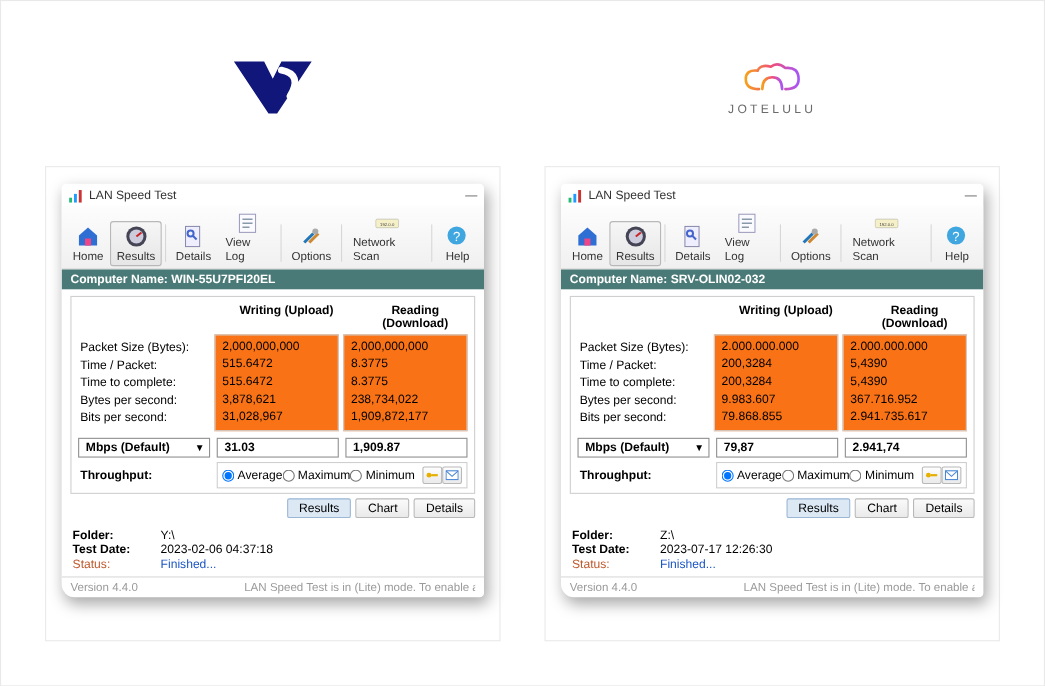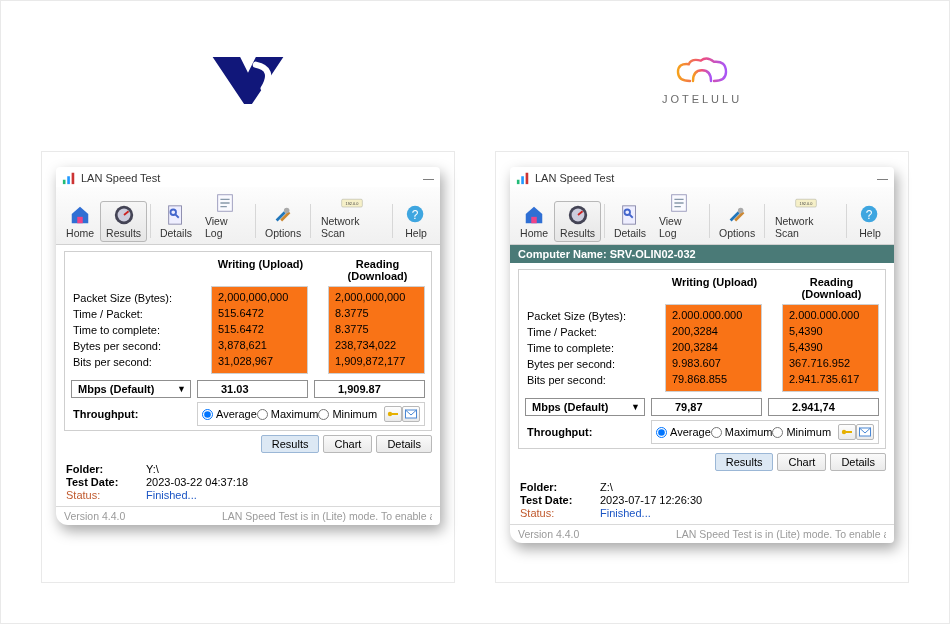--- a/index.html
+++ b/index.html
@@ -106,21 +106,21 @@
     column-gap: 22px;
     font-weight: bold;
     font-size: 11px;
     text-align: center;
     margin-bottom: 4px;
   }
   .headrow div:first-child { text-align:left; }
   .datablock {
     display: grid;
     grid-template-columns: 120px 1fr 1fr;
-    column-gap: 20px;
+    column-gap: 4px;
   }
   .labels { font-size: 11px; line-height: 16px; padding: 4px 2px; }
   .labels div { white-space: nowrap; }
   .valbox {
     border: 1px solid #cfcfcf;
     padding: 2px 6px;
     font-size: 11px;
     line-height: 16px;
     background: #f97316;
   }
@@ -137,21 +137,21 @@
     align-items: center;
     justify-content: space-between;
     padding: 2px 4px 2px 6px;
     font-weight: bold;
     font-size: 11px;
   }
   .combo .arrow { font-size: 9px; }
   .mval {
     border: 1px solid #8f8f8f;
     background: #fff;
-    padding: 2px 23px;
+    padding: 2px 6px;
     font-weight: bold;
     font-size: 11px;
   }
   .throughrow {
     display: grid;
     grid-template-columns: 120px 1fr;
     column-gap: 6px;
     margin-top: 4px;
     align-items: center;
   }
@@ -318,20 +318,25 @@
           <span class="ico">
               <svg viewBox="0 0 24 24">
                 <circle cx="11" cy="11" r="9" fill="#3fa6e0"></circle>
                 <text x="11" y="16" font-size="13" text-anchor="middle" fill="#fff">?</text>
                 <path d="M16 6 L20 10 L16 10 Z" fill="#3fa6e0"></path>
               </svg>
             </span>
           <span>Help</span>
         </div>
       </div>
+      <div class="compbar">
+        <span>Computer Name:</span>
+        <span> </span>
+        <span>WIN-55U7PFI20EL</span>
+      </div>
       <div class="panel">
         <div class="grid">
           <div class="headrow">
             <div></div>
             <div>Writing (Upload)</div>
             <div>Reading (Download)</div>
           </div>
           <div class="datablock">
             <div class="labels">
               <div>Packet Size (Bytes):</div>
@@ -400,21 +405,21 @@
           <div class="tab">Details</div>
         </div>
       </div>
       <div class="meta">
         <div class="mline">
             <span class="mlabel">Folder:</span>
             <span>Y:\</span>
           </div>
         <div class="mline">
             <span class="mlabel">Test Date:</span>
-            <span>2023-03-22 04:37:18</span>
+            <span>2023-02-06 04:37:18</span>
           </div>
         <div class="mline">
             <span class="mlabel status-l">Status:</span>
             <span class="finished">Finished...</span>
           </div>
       </div>
       <div class="footer">
         <span>Version 4.4.0</span>
         <span class="lite">LAN Speed Test is in (Lite) mode.  To enable all fe</span>
       </div>

